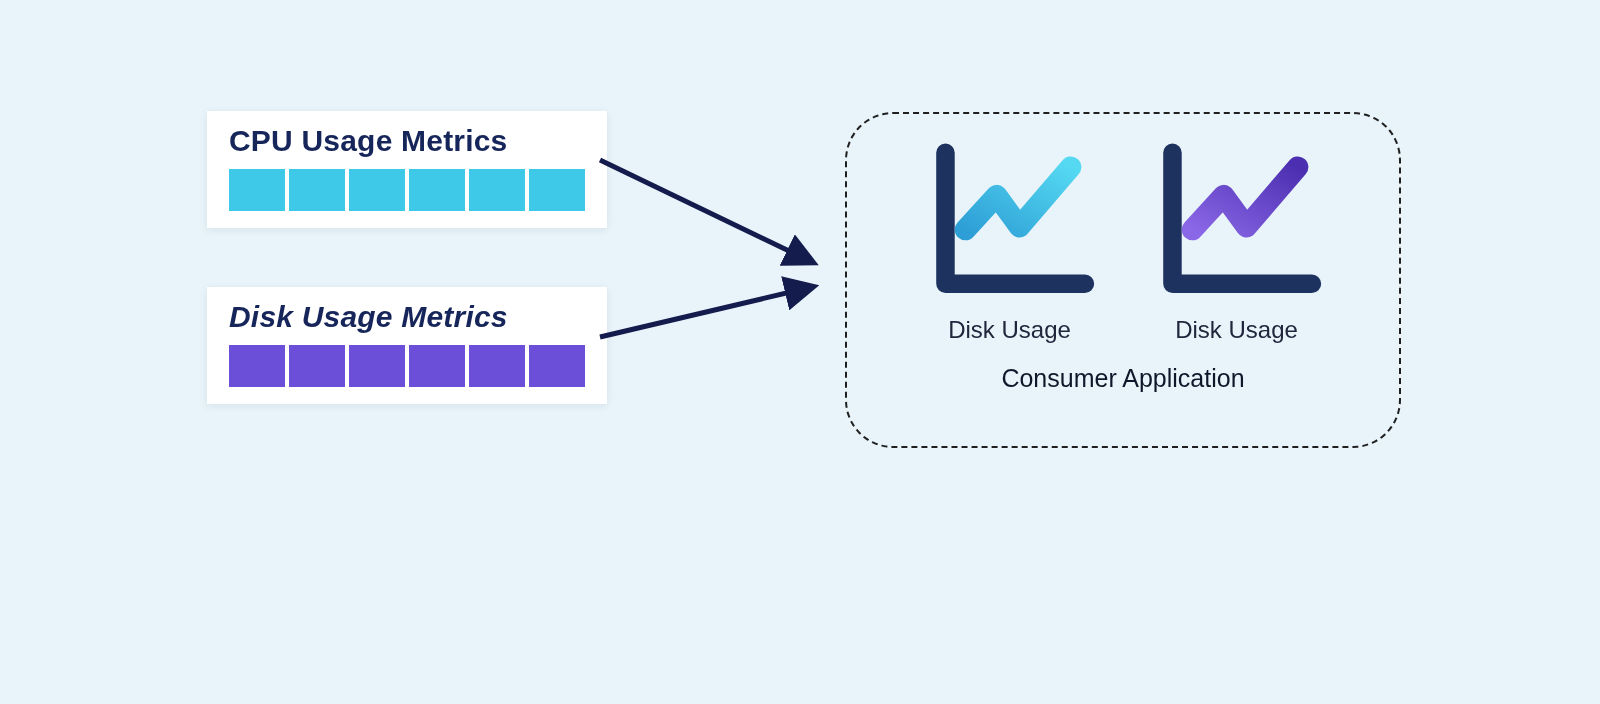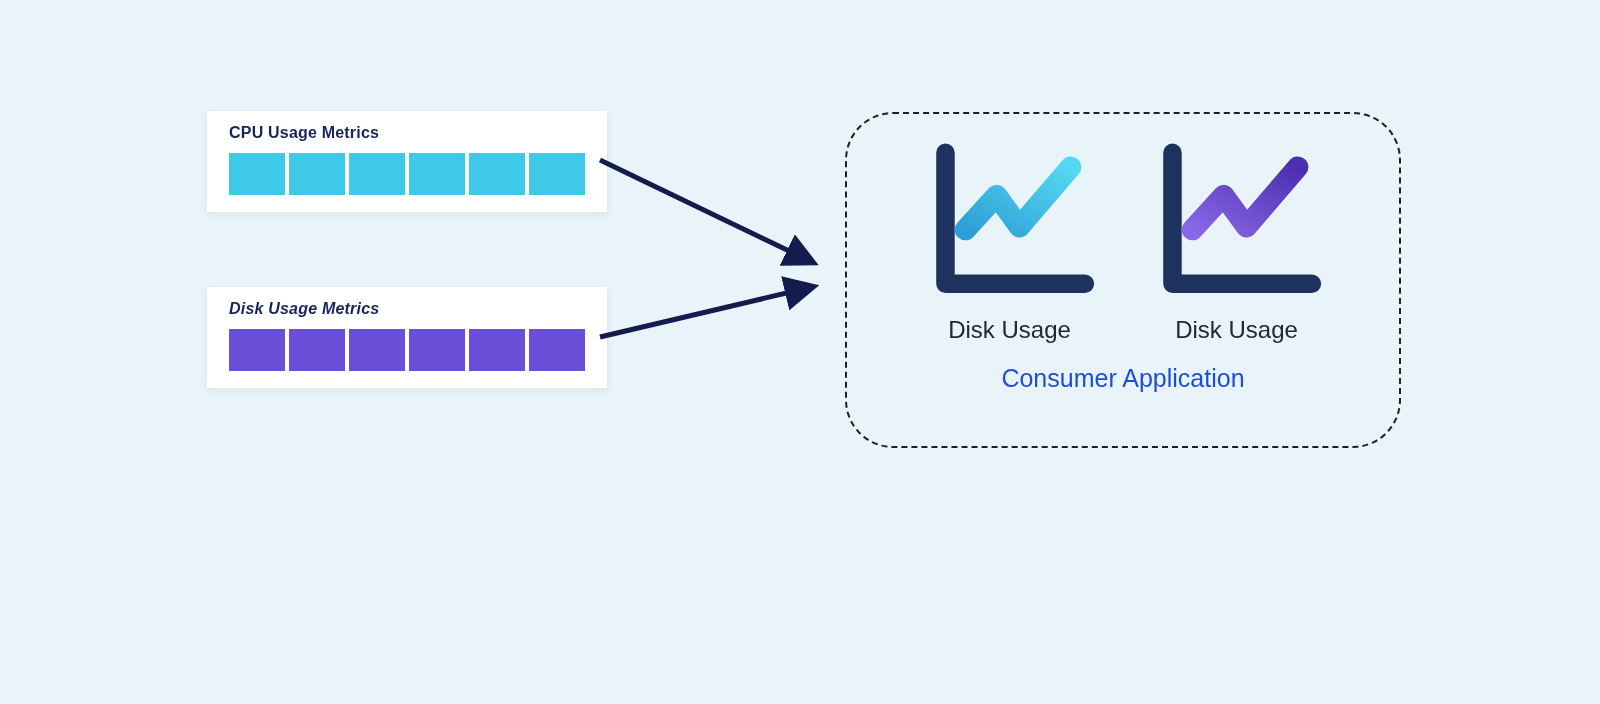--- a/index.html
+++ b/index.html
@@ -15,41 +15,41 @@
   
   .metric-card {
     position:absolute; left:207px; width:400px;
     background:#ffffff;
     padding:13px 22px 17px 22px;
     box-shadow:0 2px 8px rgba(20,30,80,0.08);
   }
   .metric-card.cpu  { top:111px; }
   .metric-card.disk { top:287px;font-style:italic; }
   .metric-title {
-    font-size:16px; font-weight:700; color:#17265A;
+    font-size:30px; font-weight:700; color:#17265A;
     letter-spacing:0.2px; margin-bottom:11px;
   }
   .blocks { display:flex; gap:4px; }
   .block  { width:57px; height:42px; }
 
   
   .arrows { position:absolute; inset:0; pointer-events:none; }
 
   
   .consumer-box {
     position:absolute; left:845px; top:112px; width:556px; height:336px;
     border:2.5px dashed #1f1f1f; border-radius:48px;
     display:flex; flex-direction:column; align-items:center;
     padding-top:24px;
   }
   .charts-row { display:flex; gap:42px; }
   .chart { display:flex; flex-direction:column; align-items:center; }
   .chart-icon { display:block; }
   .chart-label { font-size:24px; color:#20263C; margin-top:6px; }
-  .consumer-label { font-size:25px; color:#1d4ed8; margin-top:20px; }
+  .consumer-label { font-size:25px; color:#0f172a; margin-top:20px; }
 </style>
 </head>
 <body>
 
 <div class="canvas">
 
   <div class="metric-card cpu">
     <div class="metric-title">CPU Usage Metrics</div>
     <div class="blocks">
         <div class="block" style="background: rgb(62, 201, 232);"></div>

